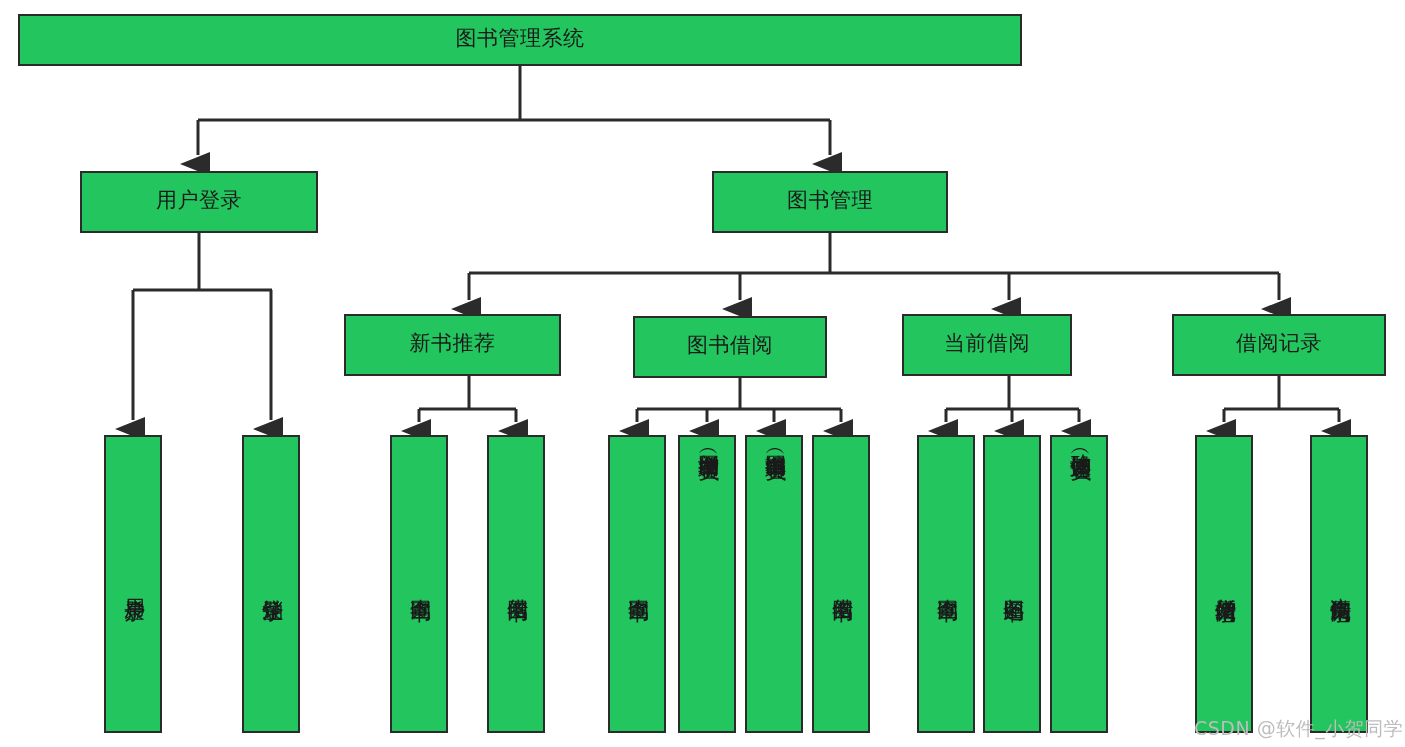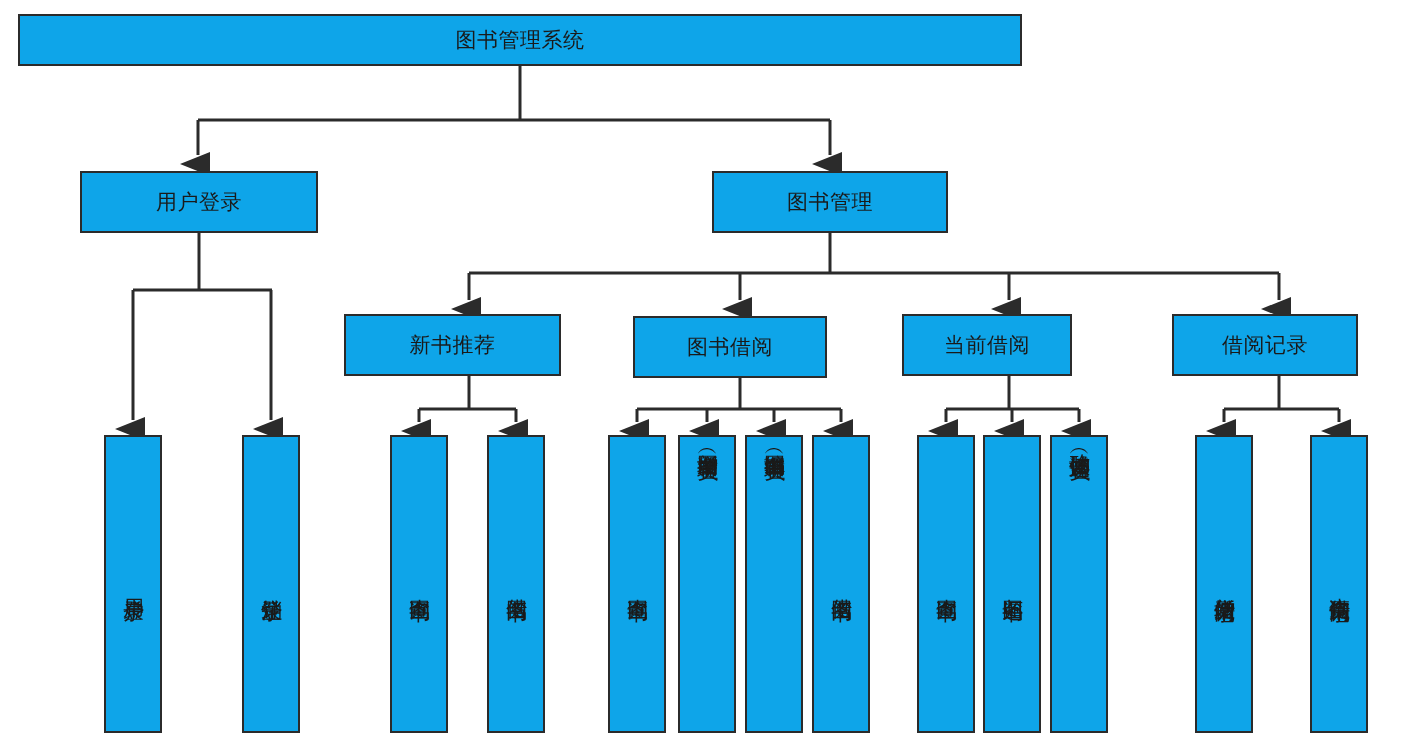--- a/index.html
+++ b/index.html
@@ -24,25 +24,26 @@
     left: 0;
     top: 0;
     width: 1405px;
     height: 747px;
     pointer-events: none;
   }
   .node {
     position: absolute;
     box-sizing: border-box;
     border: 2px solid #2b2b2b;
-    background: #0ea5e9;
+    background: #22c55e;
     display: flex;
     align-items: center;
     justify-content: center;
     color: #1a1a1a;
+    font-family: Liberation Mono, monospace;
   }
   .node .label {
     font-size: 21px;
     line-height: 1.15;
     white-space: nowrap;
     letter-spacing: 0.5px;
   }
   
   .node.leaf {
     align-items: flex-start;
@@ -144,21 +145,21 @@
 
   <div class="node" style="left: 344px; top: 314px; width: 217px; height: 62px;">
     <span class="label">新书推荐</span>
   </div>
   <div class="node" style="left: 633px; top: 316px; width: 194px; height: 62px;">
     <span class="label">图书借阅</span>
   </div>
   <div class="node" style="left: 902px; top: 314px; width: 170px; height: 62px;">
     <span class="label">当前借阅</span>
   </div>
-  <div class="node" style="left: 1172px; top: 314px; width: 186px; height: 62px;">
+  <div class="node" style="left: 1172px; top: 314px; width: 214px; height: 62px;">
     <span class="label">借阅记录</span>
   </div>
 
   <div class="node leaf center" style="left: 104px; top: 435px; width: 58px; height: 298px;">
     <span class="label">用户登录</span>
   </div>
   <div class="node leaf center" style="left: 242px; top: 435px; width: 58px; height: 298px;">
     <span class="label">注销登录</span>
   </div>
   <div class="node leaf center" style="left: 390px; top: 435px; width: 58px; height: 298px;">
@@ -188,14 +189,15 @@
   <div class="node leaf" style="left: 1050px; top: 435px; width: 58px; height: 298px;">
     <span class="label">确认归还（管理员）</span>
   </div>
   <div class="node leaf center" style="left: 1195px; top: 435px; width: 58px; height: 298px;">
     <span class="label">新增借阅记录</span>
   </div>
   <div class="node leaf center" style="left: 1310px; top: 435px; width: 58px; height: 298px;">
     <span class="label">查询借阅记录</span>
   </div>
 
+  <div class="watermark" style="left: 1194px; top: 716px;">CSDN @软件_小贺同学</div>
 
 </div>
 
 </body></html>

